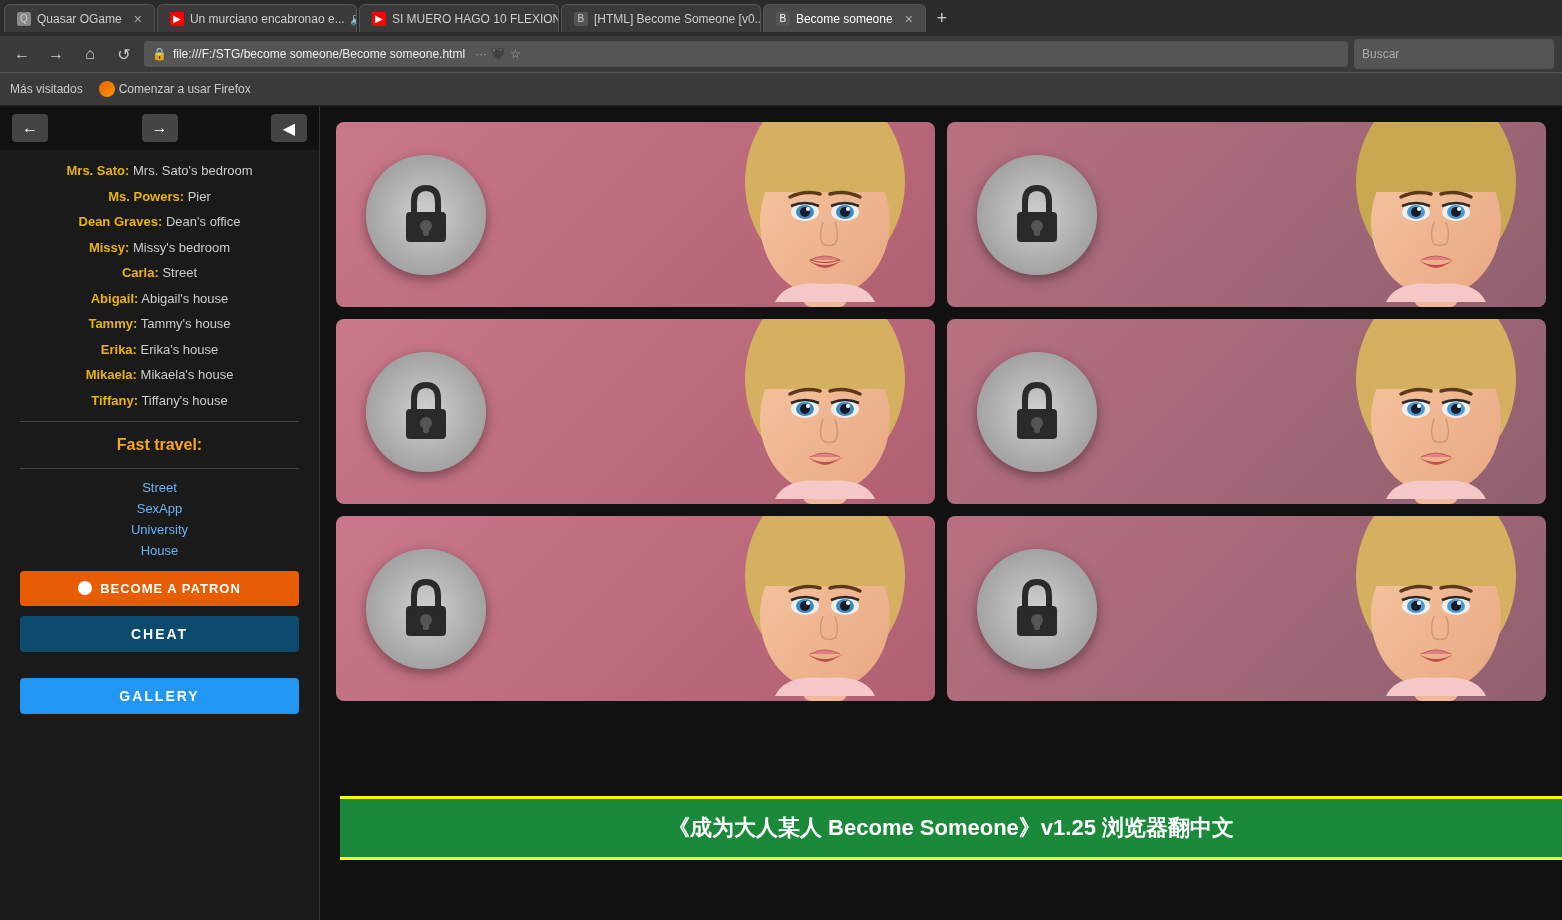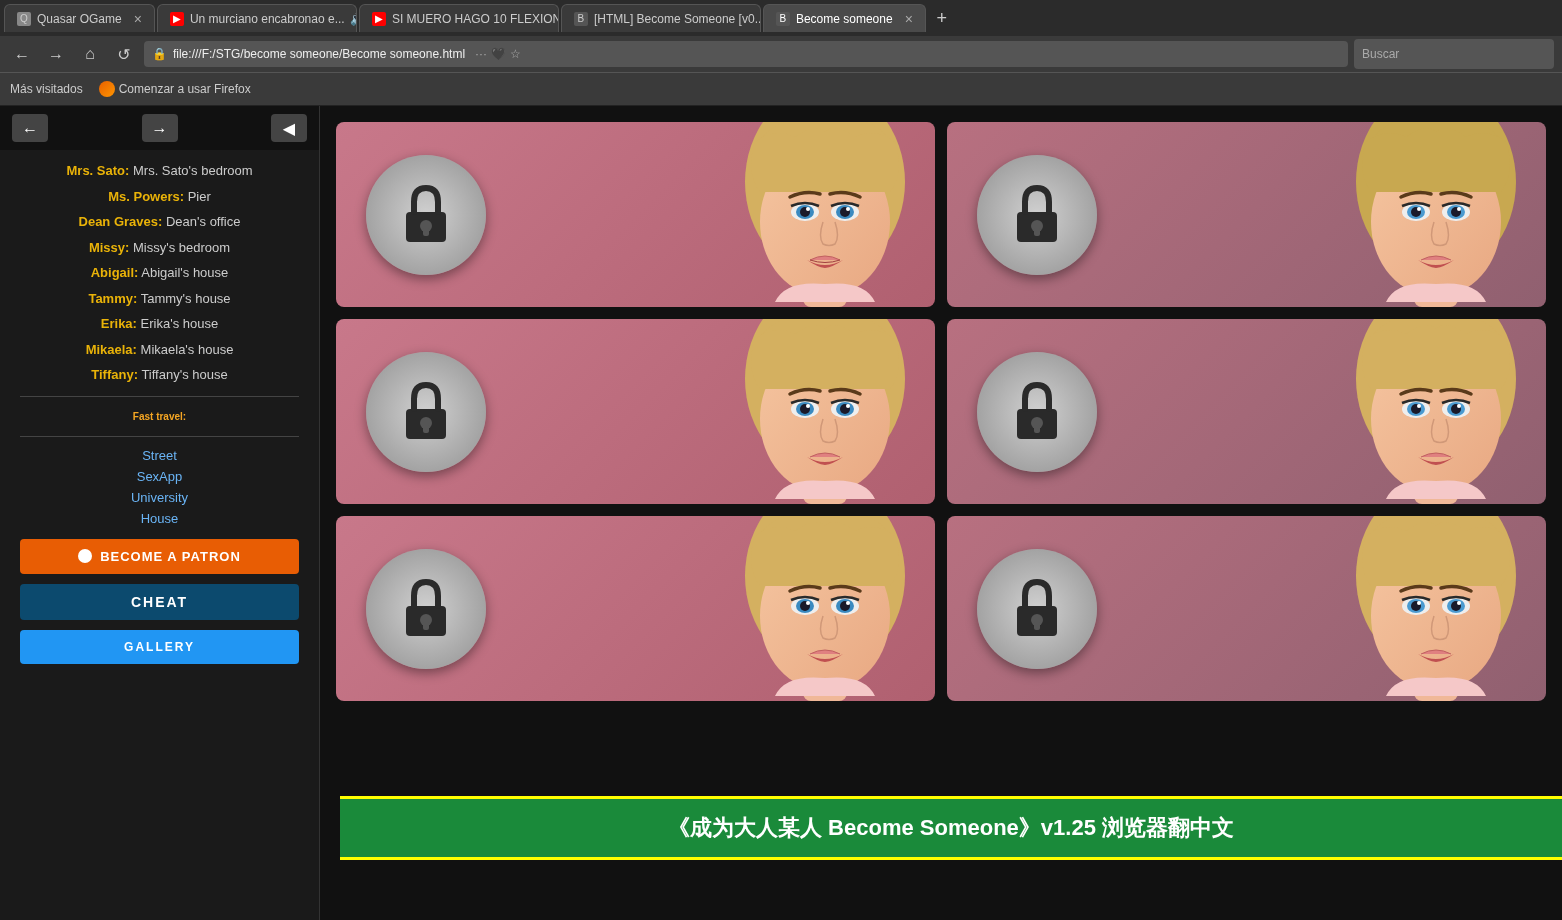--- a/index.html
+++ b/index.html
@@ -195,21 +195,21 @@
     }
     .nav-item strong { color: #eab308; text-align: right; }
     .sidebar-divider {
       border: none;
       border-top: 1px solid #444;
       margin: 8px 20px;
     }
     .fast-travel-title {
       text-align: center;
       color: #f5a623;
-      font-size: 10px;
+      font-size: 16px;
       font-weight: bold;
       padding: 6px 0;
     }
     .fast-travel-link {
       display: block;
       text-align: center;
       color: #6ab4f5;
       font-size: 13px;
       padding: 3px 0;
       cursor: pointer;
@@ -225,21 +225,20 @@
     .patron-btn {
       background: #e85d04;
       color: #fff;
       border: none;
       border-radius: 4px;
       padding: 10px 16px;
       font-size: 13px;
       font-weight: bold;
       cursor: pointer;
       display: flex;
-      align-items: center;
       justify-content: center;
       gap: 8px;
       text-transform: uppercase;
       letter-spacing: 1px;
     }
     .patron-icon {
       width: 14px;
       height: 14px;
       background: #fff;
       border-radius: 50%;
@@ -257,26 +256,27 @@
       text-align: center;
       text-transform: uppercase;
       letter-spacing: 2px;
     }
     .gallery-btn {
       background: #2196F3;
       color: #fff;
       border: none;
       border-radius: 4px;
       padding: 10px 16px;
-      font-size: 12px;
+      font-size: 14px;
       font-weight: bold;
       cursor: pointer;
       text-align: center;
       text-transform: uppercase;
       letter-spacing: 2px;
+      margin-top: 16px;
     }
 
     
     .game-content {
       flex: 1;
       background: #111;
       overflow-y: auto;
       padding: 16px;
     }
     .game-content::-webkit-scrollbar { width: 8px; }
@@ -436,20 +436,24 @@
         <strong>Ms. Powers:</strong>
         <span> Pier</span>
       </div>
       <div class="nav-item">
         <strong>Dean Graves:</strong>
         <span> Dean's office</span>
       </div>
       <div class="nav-item">
         <strong>Missy:</strong>
         <span> Missy's bedroom</span>
+      </div>
+      <div class="nav-item">
+        <strong>Carla:</strong>
+        <span> Street</span>
       </div>
       <div class="nav-item">
         <strong>Abigail:</strong>
         <span> Abigail's house</span>
       </div>
       <div class="nav-item">
         <strong>Tammy:</strong>
         <span> Tammy's house</span>
       </div>
       <div class="nav-item">

